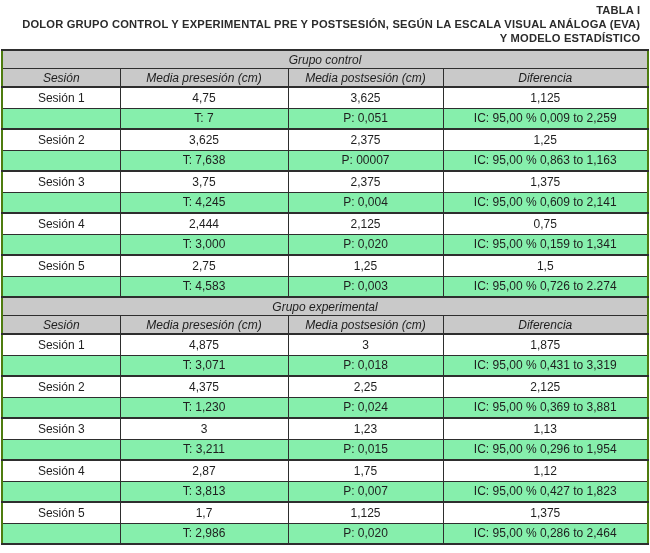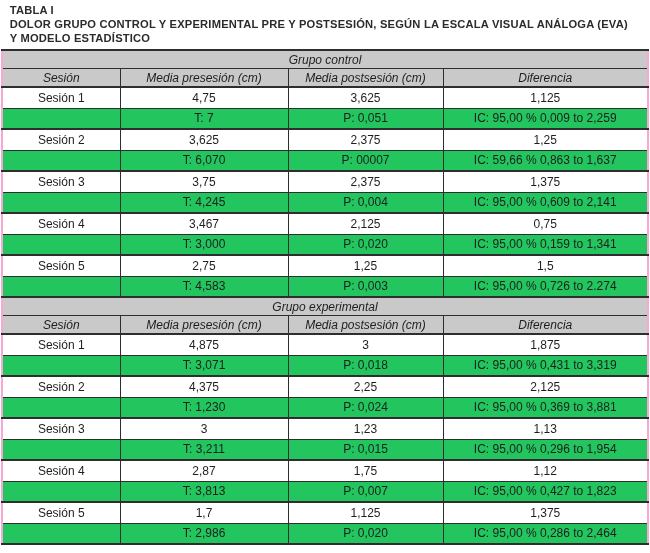--- a/index.html
+++ b/index.html
@@ -10,37 +10,37 @@
   .page {
     width: 650px;
     height: 553px;
     background: #ffffff;
     font-family: "Liberation Sans", "DejaVu Sans", sans-serif;
     color: #1e1e1e;
     box-sizing: border-box;
     overflow: hidden;
   }
   .title-block {
-    text-align: left;
+    text-align: right;
     padding-top: 3px;
     line-height: 14px;
     letter-spacing: 0.2px;
   }
   .title-line {
     font-size: 11.5px;
     font-weight: 700;
     color: #2b2b2b;
     transform: scaleX(0.97);
   }
   .data-table {
     width: 648px;
     margin: 4px auto 0 1px;
     border-collapse: collapse;
     table-layout: fixed;
-    border: 2px solid #f9a8d4;
+    border: 2px solid #4d7c0f;
   }
   .data-table td, .data-table th {
     border: 1px solid #2e2e2e;
     text-align: center;
     vertical-align: middle;
     font-size: 12px;
     font-weight: 400;
     padding: 0 3px;
     overflow: hidden;
     white-space: nowrap;
@@ -61,21 +61,21 @@
     font-size: 12px;
     margin-top: 36px;
   }
   tr.data-row td {
     height: 19.5px;
     background: #ffffff;
     margin-left: 36px;
   }
   tr.stats-row td {
     height: 19.5px;
-    background: #22c55e;
+    background: #86efac;
     border-bottom-width: 2px;
   }
 </style>
 </head>
 <body>
 
 <div class="page">
 
   <div class="title-block">
     <div class="title-line">TABLA I</div>
@@ -116,41 +116,41 @@
       </tr>
 
       <tr class="data-row">
         <td>Sesión 2</td>
         <td>3,625</td>
         <td>2,375</td>
         <td>1,25</td>
       </tr>
       <tr class="stats-row">
         <td></td>
-        <td>T: 6,070</td>
+        <td>T: 7,638</td>
         <td>P: 00007</td>
-        <td>IC: 59,66 % 0,863 to 1,637</td>
+        <td>IC: 95,00 % 0,863 to 1,163</td>
       </tr>
 
       <tr class="data-row">
         <td>Sesión 3</td>
         <td>3,75</td>
         <td>2,375</td>
         <td>1,375</td>
       </tr>
       <tr class="stats-row">
         <td></td>
         <td>T: 4,245</td>
         <td>P: 0,004</td>
         <td>IC: 95,00 % 0,609 to 2,141</td>
       </tr>
 
       <tr class="data-row">
         <td>Sesión 4</td>
-        <td>3,467</td>
+        <td>2,444</td>
         <td>2,125</td>
         <td>0,75</td>
       </tr>
       <tr class="stats-row">
         <td></td>
         <td>T: 3,000</td>
         <td>P: 0,020</td>
         <td>IC: 95,00 % 0,159 to 1,341</td>
       </tr>
 

